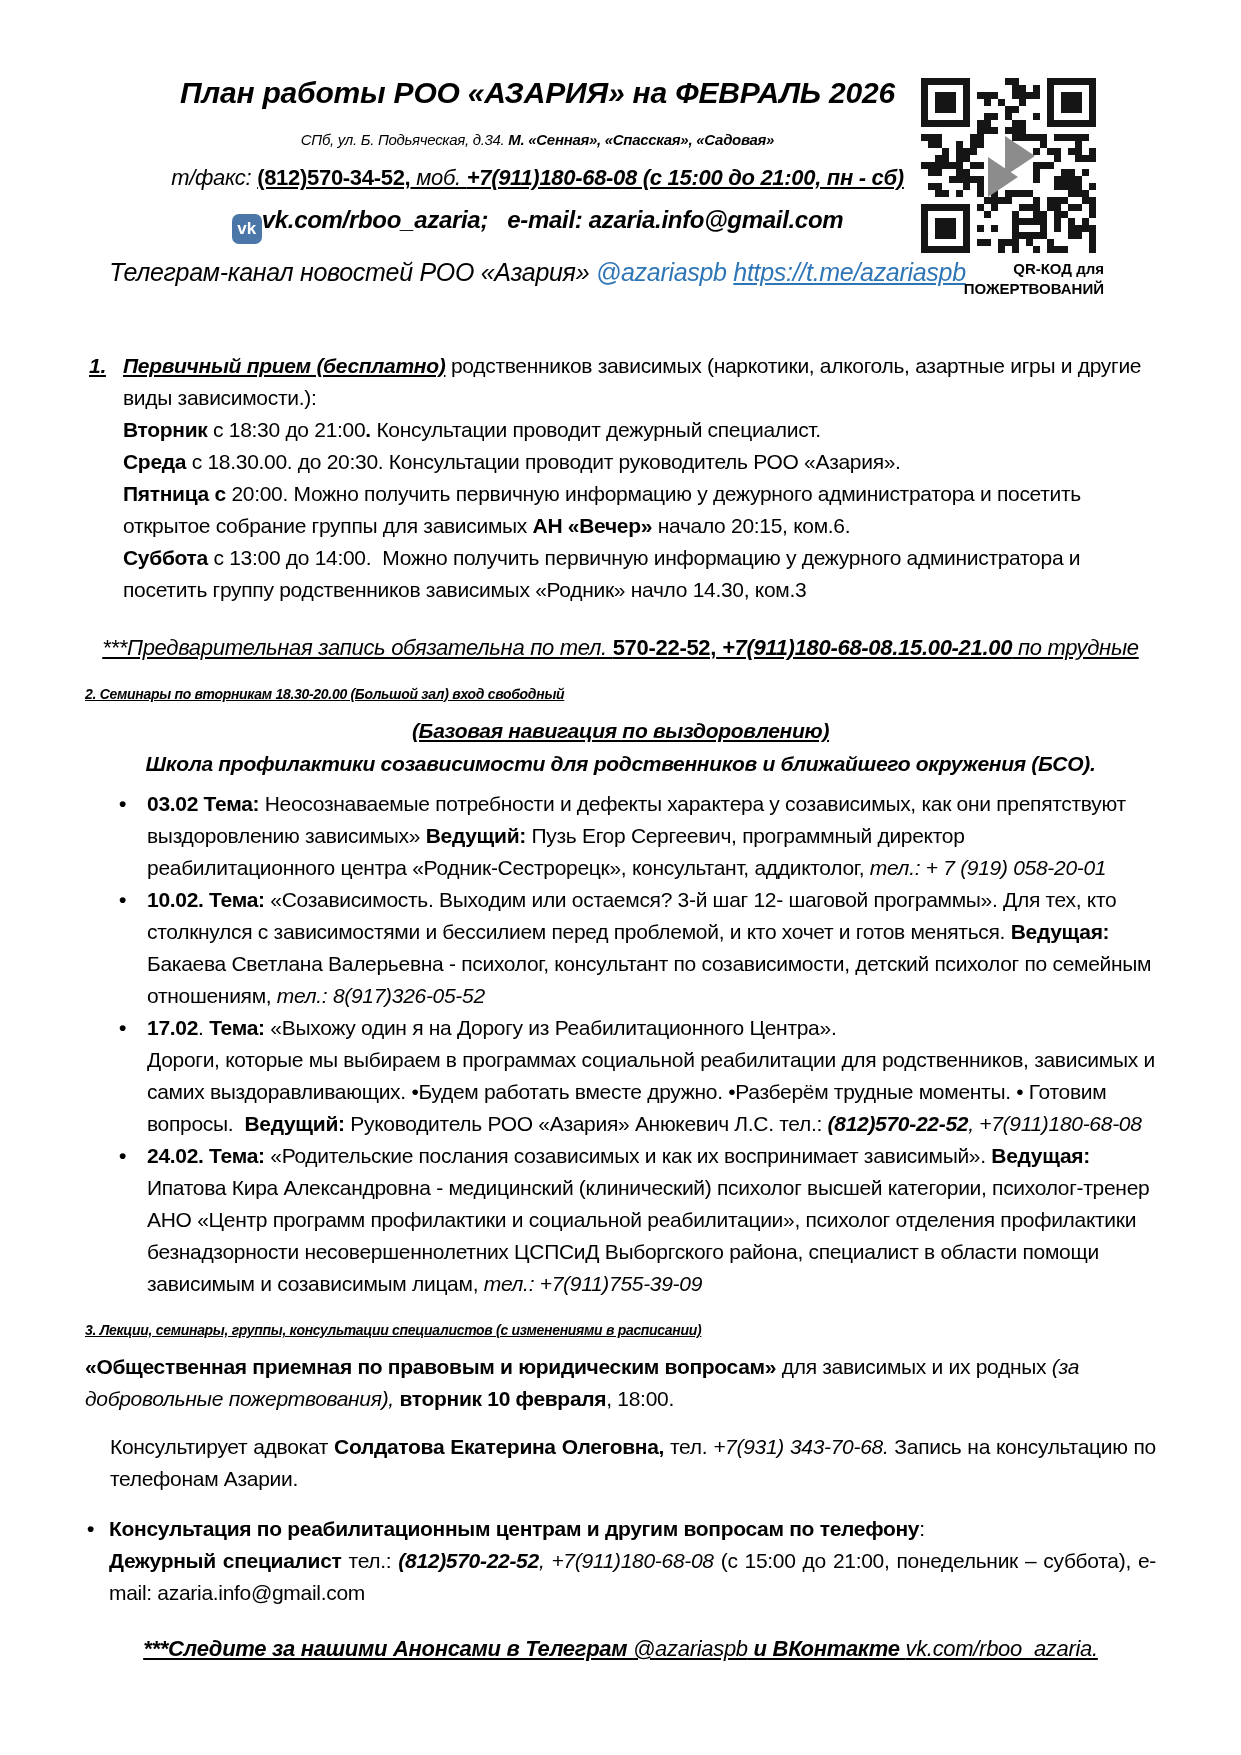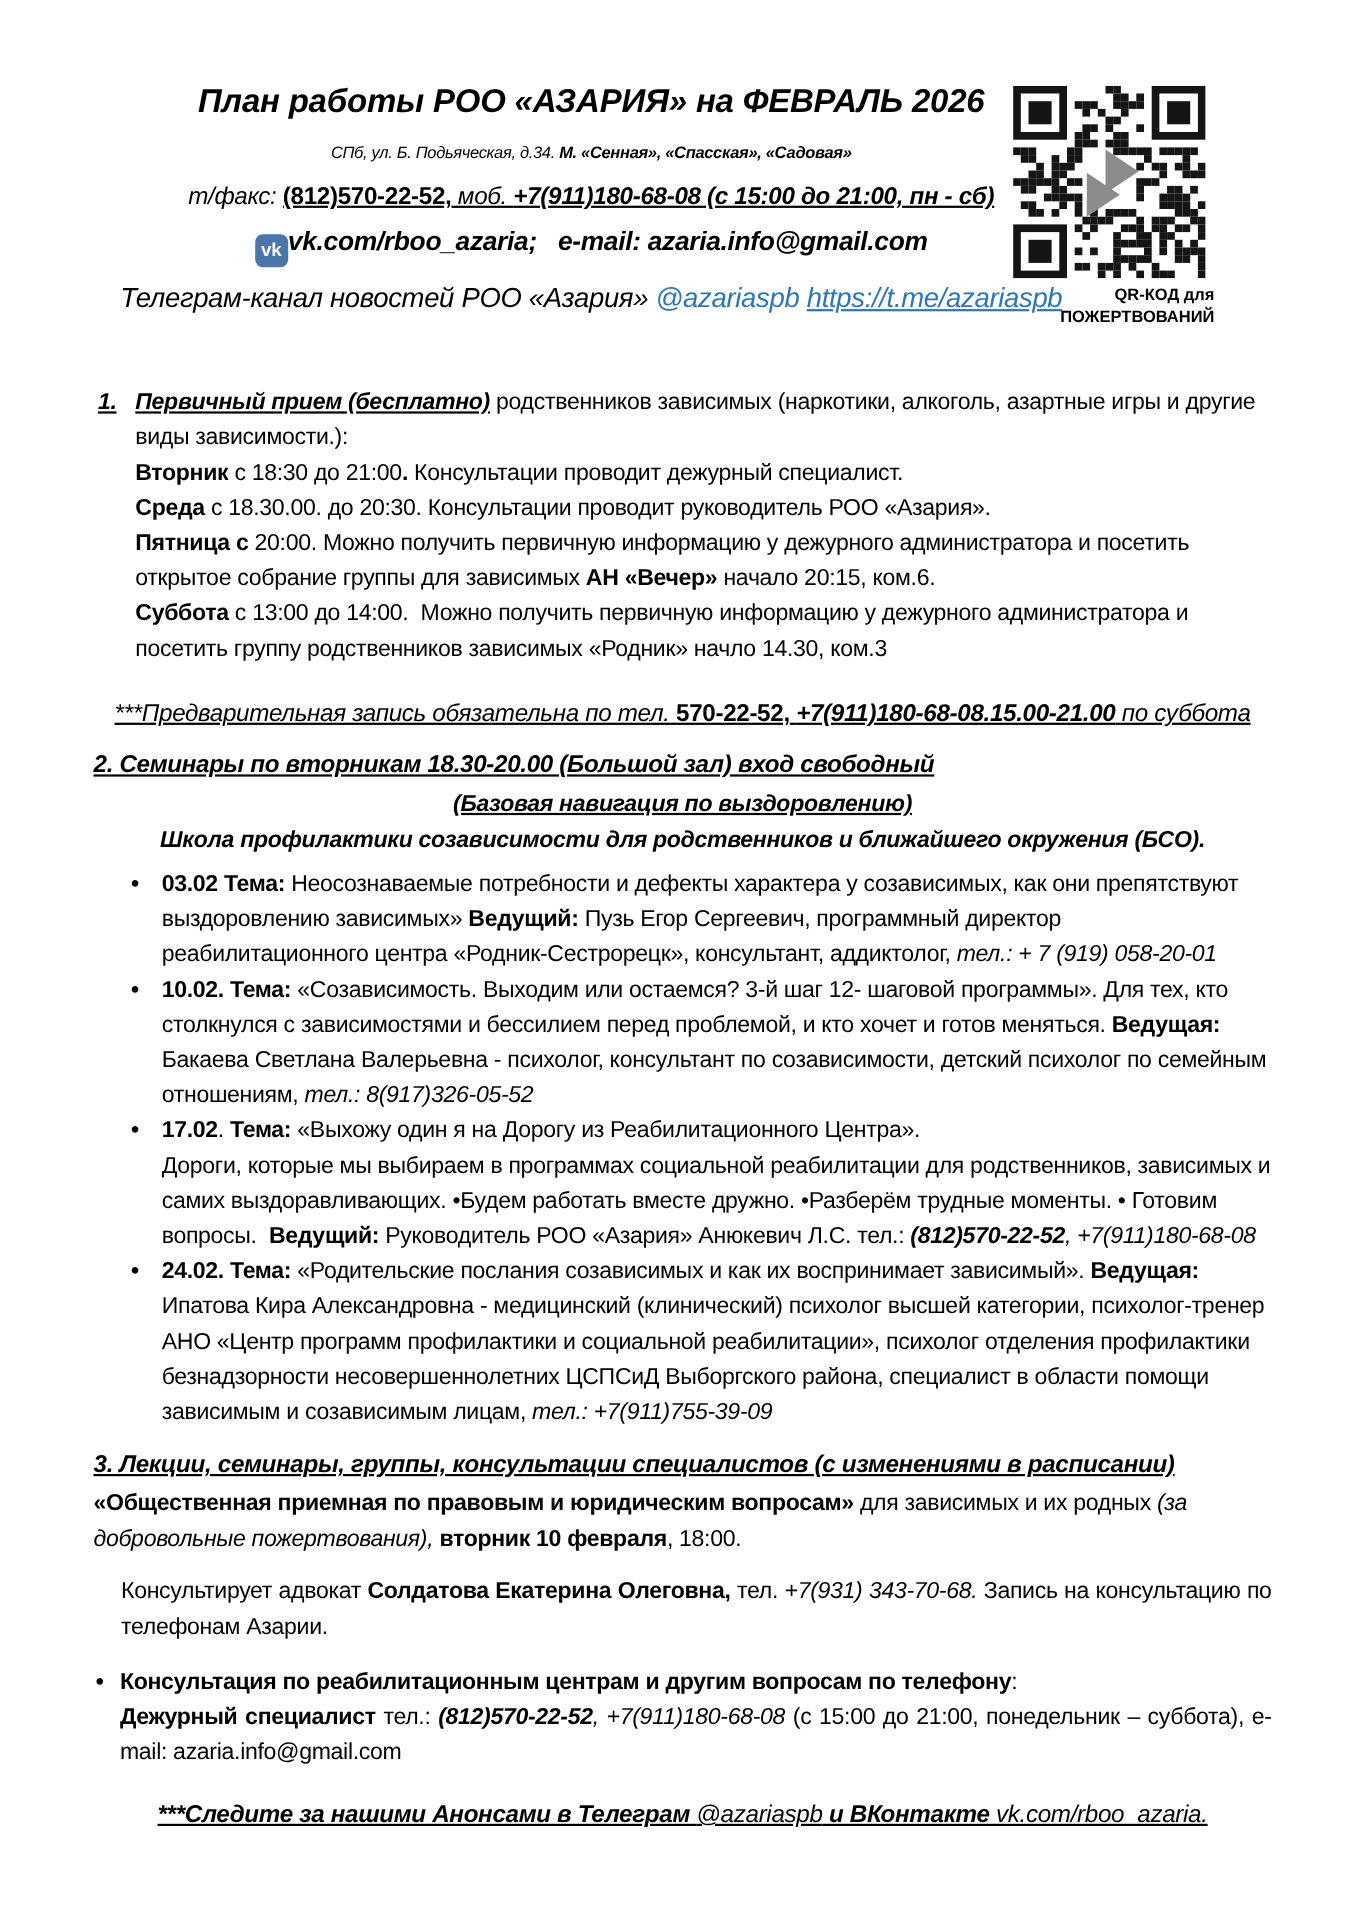--- a/index.html
+++ b/index.html
@@ -38,21 +38,21 @@
     letter-spacing:0;
   }
   .header-qr{position:absolute;top:4px;right:52px;width:192px;text-align:right;}
   .qr-caption{font-weight:700;font-size:15px;line-height:20px;margin-top:6px;letter-spacing:0;}
   
   .main{margin-top:26px;}
   .sec1{position:relative;padding-left:38px;}
   .sec1-num{position:absolute;left:4px;top:0;font-weight:700;font-style:italic;text-decoration:underline;}
   .note{text-align:center;font-size:22px;margin:26px 0 12px;}
   
-  .h2{font-size:22px;line-height:33px;margin:14px 0 4px;}
+  .h2{font-size:14px;line-height:33px;margin:14px 0 4px;}
   .centerline{text-align:center;margin:1px 0;}
   .bullets{margin:8px 0 0 28px;}
   .bullet-item{position:relative;padding-left:34px;margin:0;}
   .blt{position:absolute;left:6px;top:0;font-weight:700;}
   
   .s3p{margin:2px 0;}
   .indent{margin:16px 0 0 25px;}
   .justify{text-align:justify;white-space:normal;}
   .b3{position:relative;padding-left:24px;margin-top:18px;}
   .blt3{position:absolute;left:2px;top:0;font-weight:700;}
@@ -61,21 +61,21 @@
 </style>
 </head>
 <body>
 
 <div class="page">
 
   <div class="header">
     <div class="header-main">
       <h1 class="title">План работы РОО «АЗАРИЯ» на ФЕВРАЛЬ 2026</h1>
       <p class="rich hline addr"><span class="i">СПб, ул. Б. Подьяческая, д.34. </span><span class="b i">М. «Сенная», «Спасская», «Садовая»</span></p>
-      <p class="rich hline phone"><span class="i">т/факс: </span><span class="b u">(812)570-22-52,</span><span class="i u"> моб. </span><span class="b i u">+7(911)180-68-08 (с 15:00 до 21:00, пн - сб)</span></p>
+      <p class="rich hline phone"><span class="i">т/факс: </span><span class="b u">(812)570-34-52,</span><span class="i u"> моб. </span><span class="b i u">+7(911)180-68-08 (с 15:00 до 21:00, пн - сб)</span></p>
       <p class="hline vkline"><span class="vk-badge">vk</span><span class="rich"><span class="b i">vk.com/rboo_azaria;</span><span>   </span><span class="b i">e-mail: azaria.info@gmail.com</span></span></p>
       <p class="rich hline tgline"><span class="i">Телеграм-канал новостей РОО «Азария» </span><span class="i link">@azariaspb</span><span class="i"> </span><span class="i u link">https://t.me/azariaspb</span></p>
     </div>
     <div class="header-qr">
       <svg id="qr" width="175" height="175" viewBox="0 0 175 175" xmlns="http://www.w3.org/2000/svg">
           <rect x="0" y="0" width="175" height="175" fill="#fff"></rect>
           <g fill="#151515">
             <rect x="84" y="0" width="7" height="7"></rect>
             <rect x="91" y="0" width="7" height="7"></rect>
             <rect x="91" y="7" width="7" height="7"></rect>
@@ -287,21 +287,21 @@
 
     <div class="sec1">
       <span class="sec1-num">1.</span>
       <p class="rich"><span class="b i u">Первичный прием (бесплатно)</span><span> родственников зависимых (наркотики, алкоголь, азартные игры и другие виды зависимости.):</span></p>
       <p class="rich"><span class="b">Вторник</span><span> с 18:30 до 21:00</span><span class="b">.</span><span> Консультации проводит дежурный специалист.</span></p>
       <p class="rich"><span class="b">Среда</span><span> с 18.30.00. до 20:30. Консультации проводит руководитель РОО «Азария».</span></p>
       <p class="rich"><span class="b">Пятница с</span><span> 20:00. Можно получить первичную информацию у дежурного администратора и посетить открытое собрание группы для зависимых </span><span class="b">АН «Вечер»</span><span> начало 20:15, ком.6.</span></p>
       <p class="rich"><span class="b">Суббота</span><span> с 13:00 до 14:00.  Можно получить первичную информацию у дежурного администратора и посетить группу родственников зависимых «Родник» начло 14.30, ком.3</span></p>
     </div>
 
-    <p class="rich note"><span class="i u">***Предварительная запись обязательна по тел. </span><span class="b u">570-22-52,</span><span class="b i u"> </span><span class="b i u">+7(911)180-68-08.15.00-21.00</span><span class="i u"> по суббота</span></p>
+    <p class="rich note"><span class="i u">***Предварительная запись обязательна по тел. </span><span class="b u">570-22-52,</span><span class="b i u"> </span><span class="b i u">+7(911)180-68-08.15.00-21.00</span><span class="i u"> по трудные</span></p>
 
     <div>
       <p class="rich h2"><span class="b i u">2. Семинары по вторникам 18.30-20.00 (Большой зал) вход свободный</span></p>
       <p class="rich centerline"><span class="b i u">(Базовая навигация по выздоровлению)</span></p>
       <p class="rich centerline"><span class="b i">Школа профилактики созависимости для родственников и ближайшего окружения (БСО).</span></p>
       <div class="bullets">
         <div class="bullet-item">
           <span class="blt">•</span>
           <p class="rich"><span class="b">03.02 Тема: </span><span>Неосознаваемые потребности и дефекты характера у созависимых, как они препятствуют выздоровлению зависимых» </span><span class="b">Ведущий: </span><span>Пузь Егор Сергеевич, программный директор реабилитационного центра «Родник-Сестрорецк», консультант, аддиктолог, </span><span class="i">тел.: + 7 (919) 058-20-01</span></p>
         </div>

